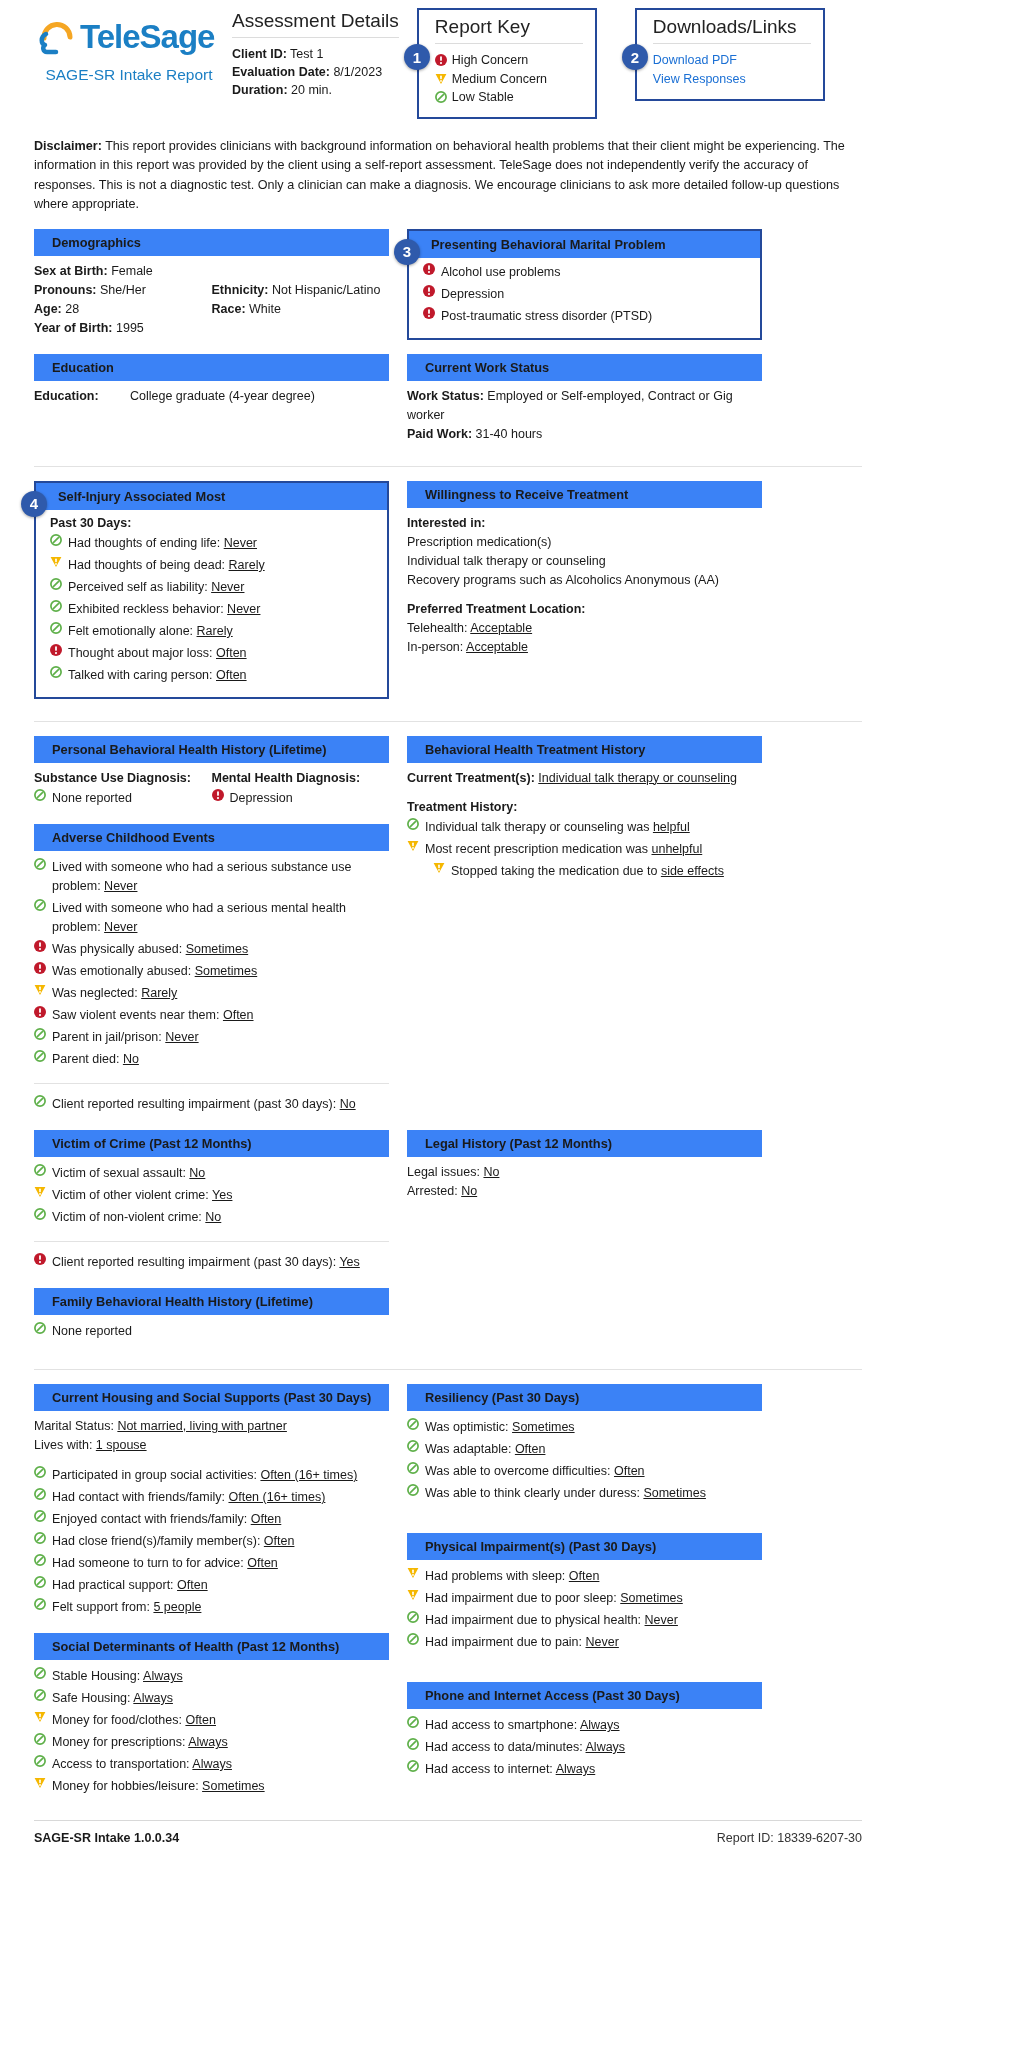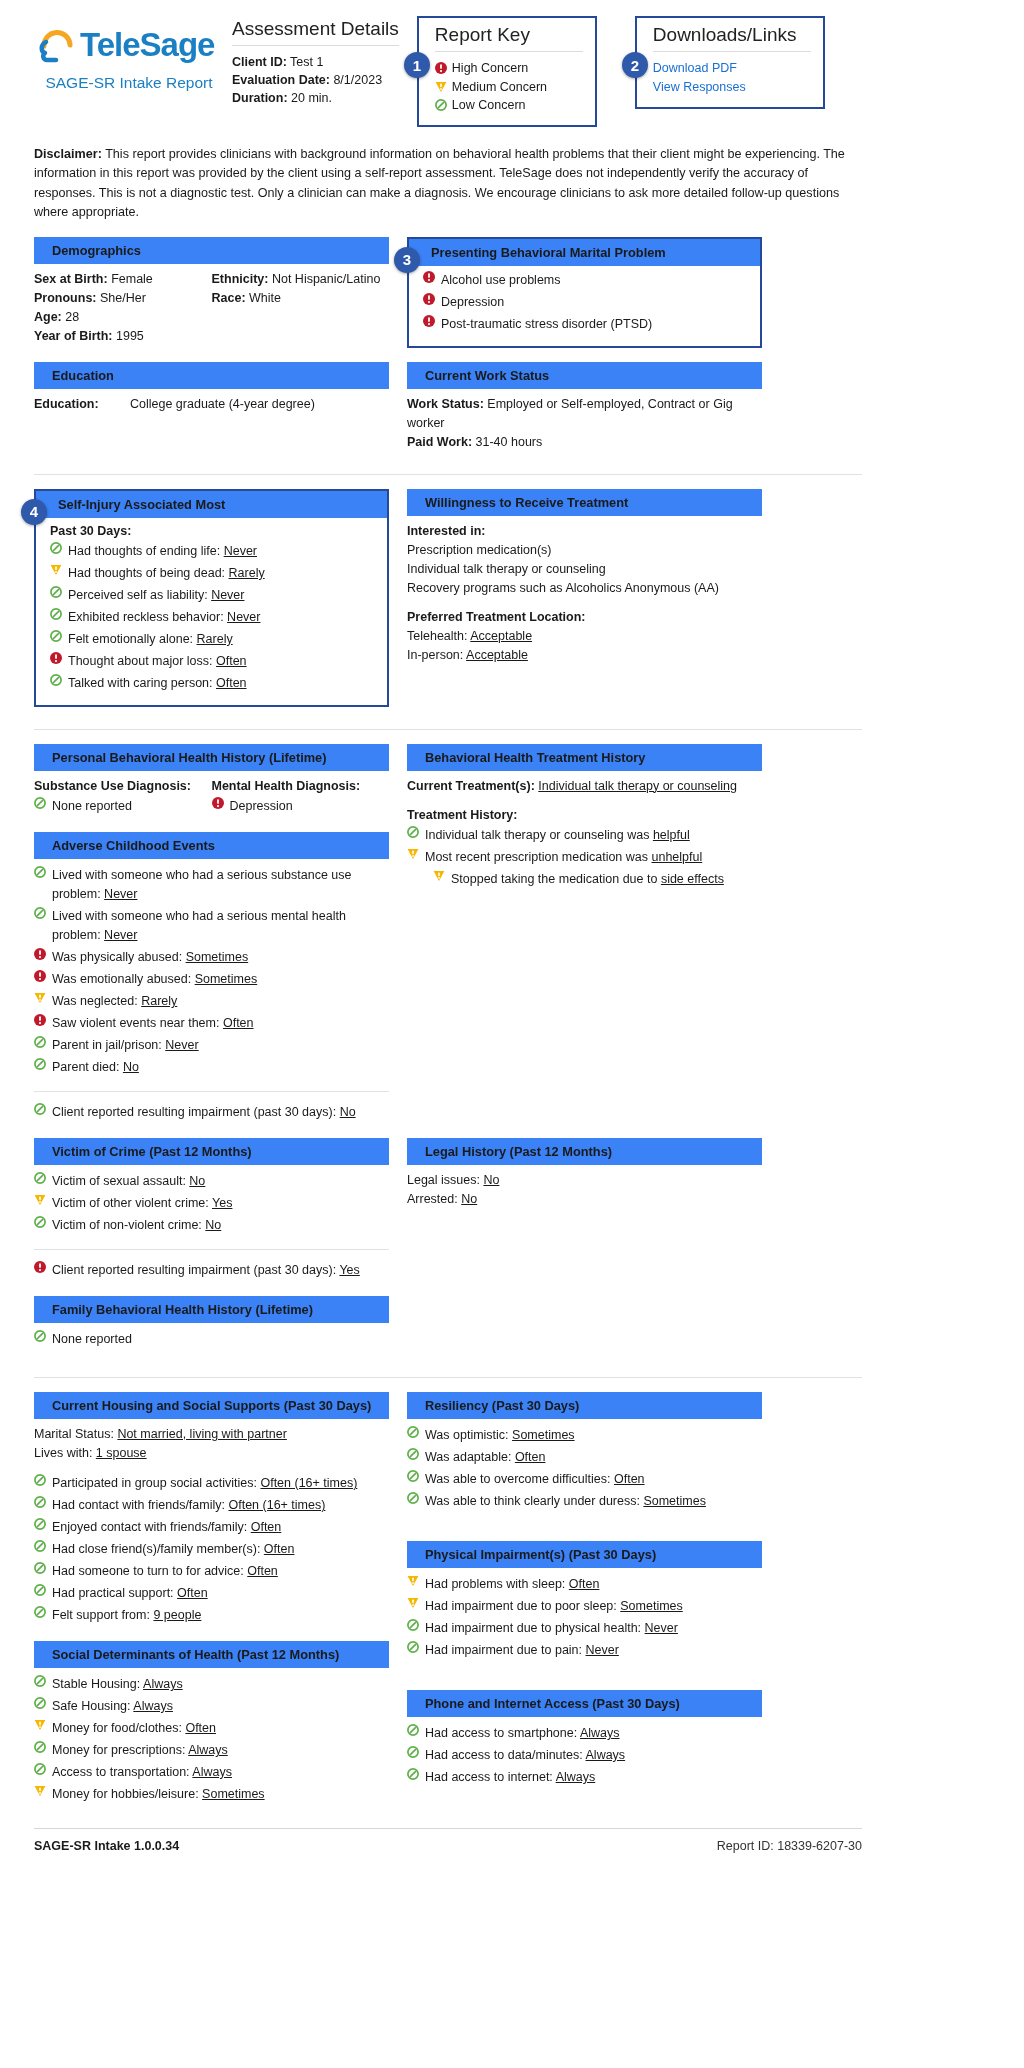--- a/index.html
+++ b/index.html
@@ -4,21 +4,21 @@
 <style>
   * { box-sizing: border-box; }
   html, body {
     margin: 0; padding: 0;
     background: #ffffff;
     font-family: "Liberation Sans", sans-serif;
     color: #1a1a1a;
   }
   body { width: 1024px; min-height: 2068px; position: relative; }
 
-  .page { width: 896px; padding: 8px 0 0 0; position: relative; }
+  .page { width: 896px; padding: 0 0 0 0; position: relative; }
 
   
   .header {
     display: flex;
     align-items: flex-start;
     padding: 8px 34px 0 34px;
     gap: 0;
   }
   .brand { width: 190px; flex: 0 0 190px; padding-top: 6px; }
   .logo-row { display: flex; align-items: center; gap: 2px; }
@@ -86,21 +86,21 @@
     font-weight: bold; font-size: 12.8px;
     padding: 6px 0 6px 18px;
     margin-top: 14px;
   }
   .sec-body { padding: 6px 0 0 0; font-size: 12.5px; line-height: 19px; }
 
   .item { display: flex; gap: 6px; align-items: flex-start; line-height: 19px; padding: 1.5px 0; }
   .item .tx { flex: 1 1 auto; }
   u, .u { text-decoration: underline; }
 
-  .twocol { display: flex; }
+  .twocol { display: flex; align-items: center; }
   .twocol > div { flex: 1 1 50%; }
 
   .hr { border-top: 1px solid #e2e2e2; margin: 12px 0 0 0; }
 
   .outline-box {
     border: 2px solid #24499a;
     position: relative;
   }
   .outline-box .sec-head { margin-top: 0; padding-left: 22px; }
   .outline-box .sec-body { padding: 4px 10px 10px 14px; }
@@ -182,21 +182,21 @@
             </span>
             <span>Medium Concern</span>
           </div>
           <div class="key-row">
             <span class="ic">
               <svg width="12" height="12" viewBox="0 0 12 12">
                 <circle cx="6" cy="6" r="5.1" fill="none" stroke="#5fb04a" stroke-width="1.7"></circle>
                 <line x1="3.1" y1="8.9" x2="8.9" y2="3.1" stroke="#5fb04a" stroke-width="1.7"></line>
               </svg>
             </span>
-            <span>Low Concern</span>
+            <span>Low Stable</span>
           </div>
         </div>
     </div>
 
     <div class="boxed dl">
       <div class="badge">2</div>
       <div class="panel-title">Downloads/Links</div>
       <div class="panel-rule"></div>
       <a class="link" href="#">Download PDF</a>
       <a class="link" href="#">View Responses</a>
@@ -720,21 +720,21 @@
               </span>
               <span class="tx">Had practical support: <u>Often</u></span>
             </div>
             <div class="item">
               <span class="ic">
                 <svg width="12" height="12" viewBox="0 0 12 12">
                   <circle cx="6" cy="6" r="5.1" fill="none" stroke="#5fb04a" stroke-width="1.7"></circle>
                   <line x1="3.1" y1="8.9" x2="8.9" y2="3.1" stroke="#5fb04a" stroke-width="1.7"></line>
                 </svg>
               </span>
-              <span class="tx">Felt support from: <u>9 people</u></span>
+              <span class="tx">Felt support from: <u>5 people</u></span>
             </div>
           </div>
       </div>
 
       <div class="sec-head">Social Determinants of Health (Past 12 Months)</div>
       <div class="sec-body" id="sdoh-list">
           <div class="item">
             <span class="ic">
               <svg width="12" height="12" viewBox="0 0 12 12">
                 <circle cx="6" cy="6" r="5.1" fill="none" stroke="#5fb04a" stroke-width="1.7"></circle>

